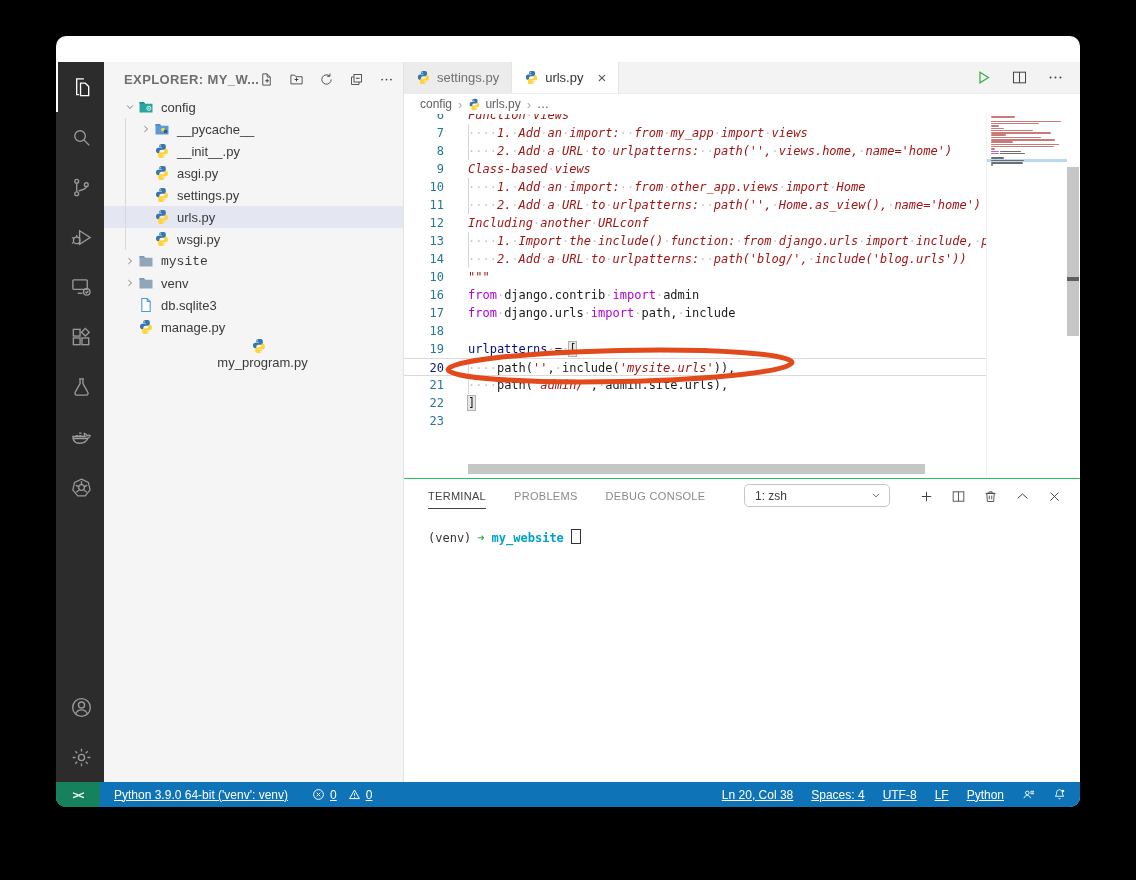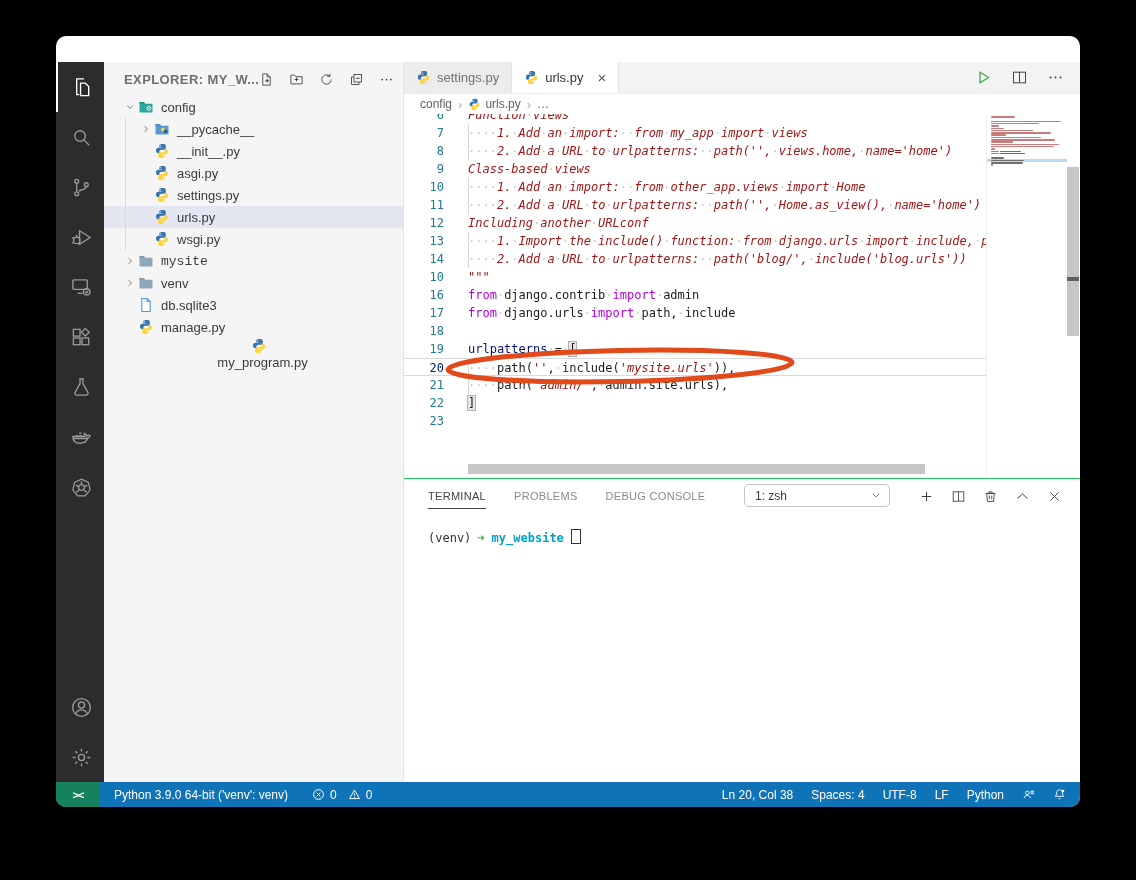--- a/index.html
+++ b/index.html
@@ -86,21 +86,21 @@
   .panel-actions svg{width:15px;height:15px;}
   .term-line{margin:16px 0 0 24px;font-family:"DejaVu Sans Mono","Liberation Mono",monospace;font-size:12px;color:#333;}
   .t-arrow{font-weight:bold;margin:0 7px 0 6px;}
   .t-dir{font-weight:bold;}
   .t-cursor{display:inline-block;width:8px;height:13px;border:1px solid #333;vertical-align:-2px;margin-left:7px;}
   
   .statusbar{position:absolute;left:0;right:0;bottom:0;height:25px;background:#0f73b8;color:#fff;
     display:flex;align-items:center;font-size:12px;}
   .sb-remote{width:44px;height:100%;background:#16825d;display:flex;align-items:center;justify-content:center;
     font-weight:bold;font-size:11px;letter-spacing:-1px;flex:none;}
-  .sb-item{display:flex;align-items:center;gap:5px;margin-right:18px;white-space:nowrap;}
+  .sb-item{display:flex;align-items:center;gap:5px;margin-right:18px;white-space:nowrap;text-decoration:underline;}
   .sb-left{display:flex;align-items:center;margin-left:14px;}
   .sb-right{margin-left:auto;display:flex;align-items:center;padding-right:14px;}
   .sb-item svg{width:13px;height:13px;}
 </style>
 </head>
 <body>
 
 <div class="window">
 
 

